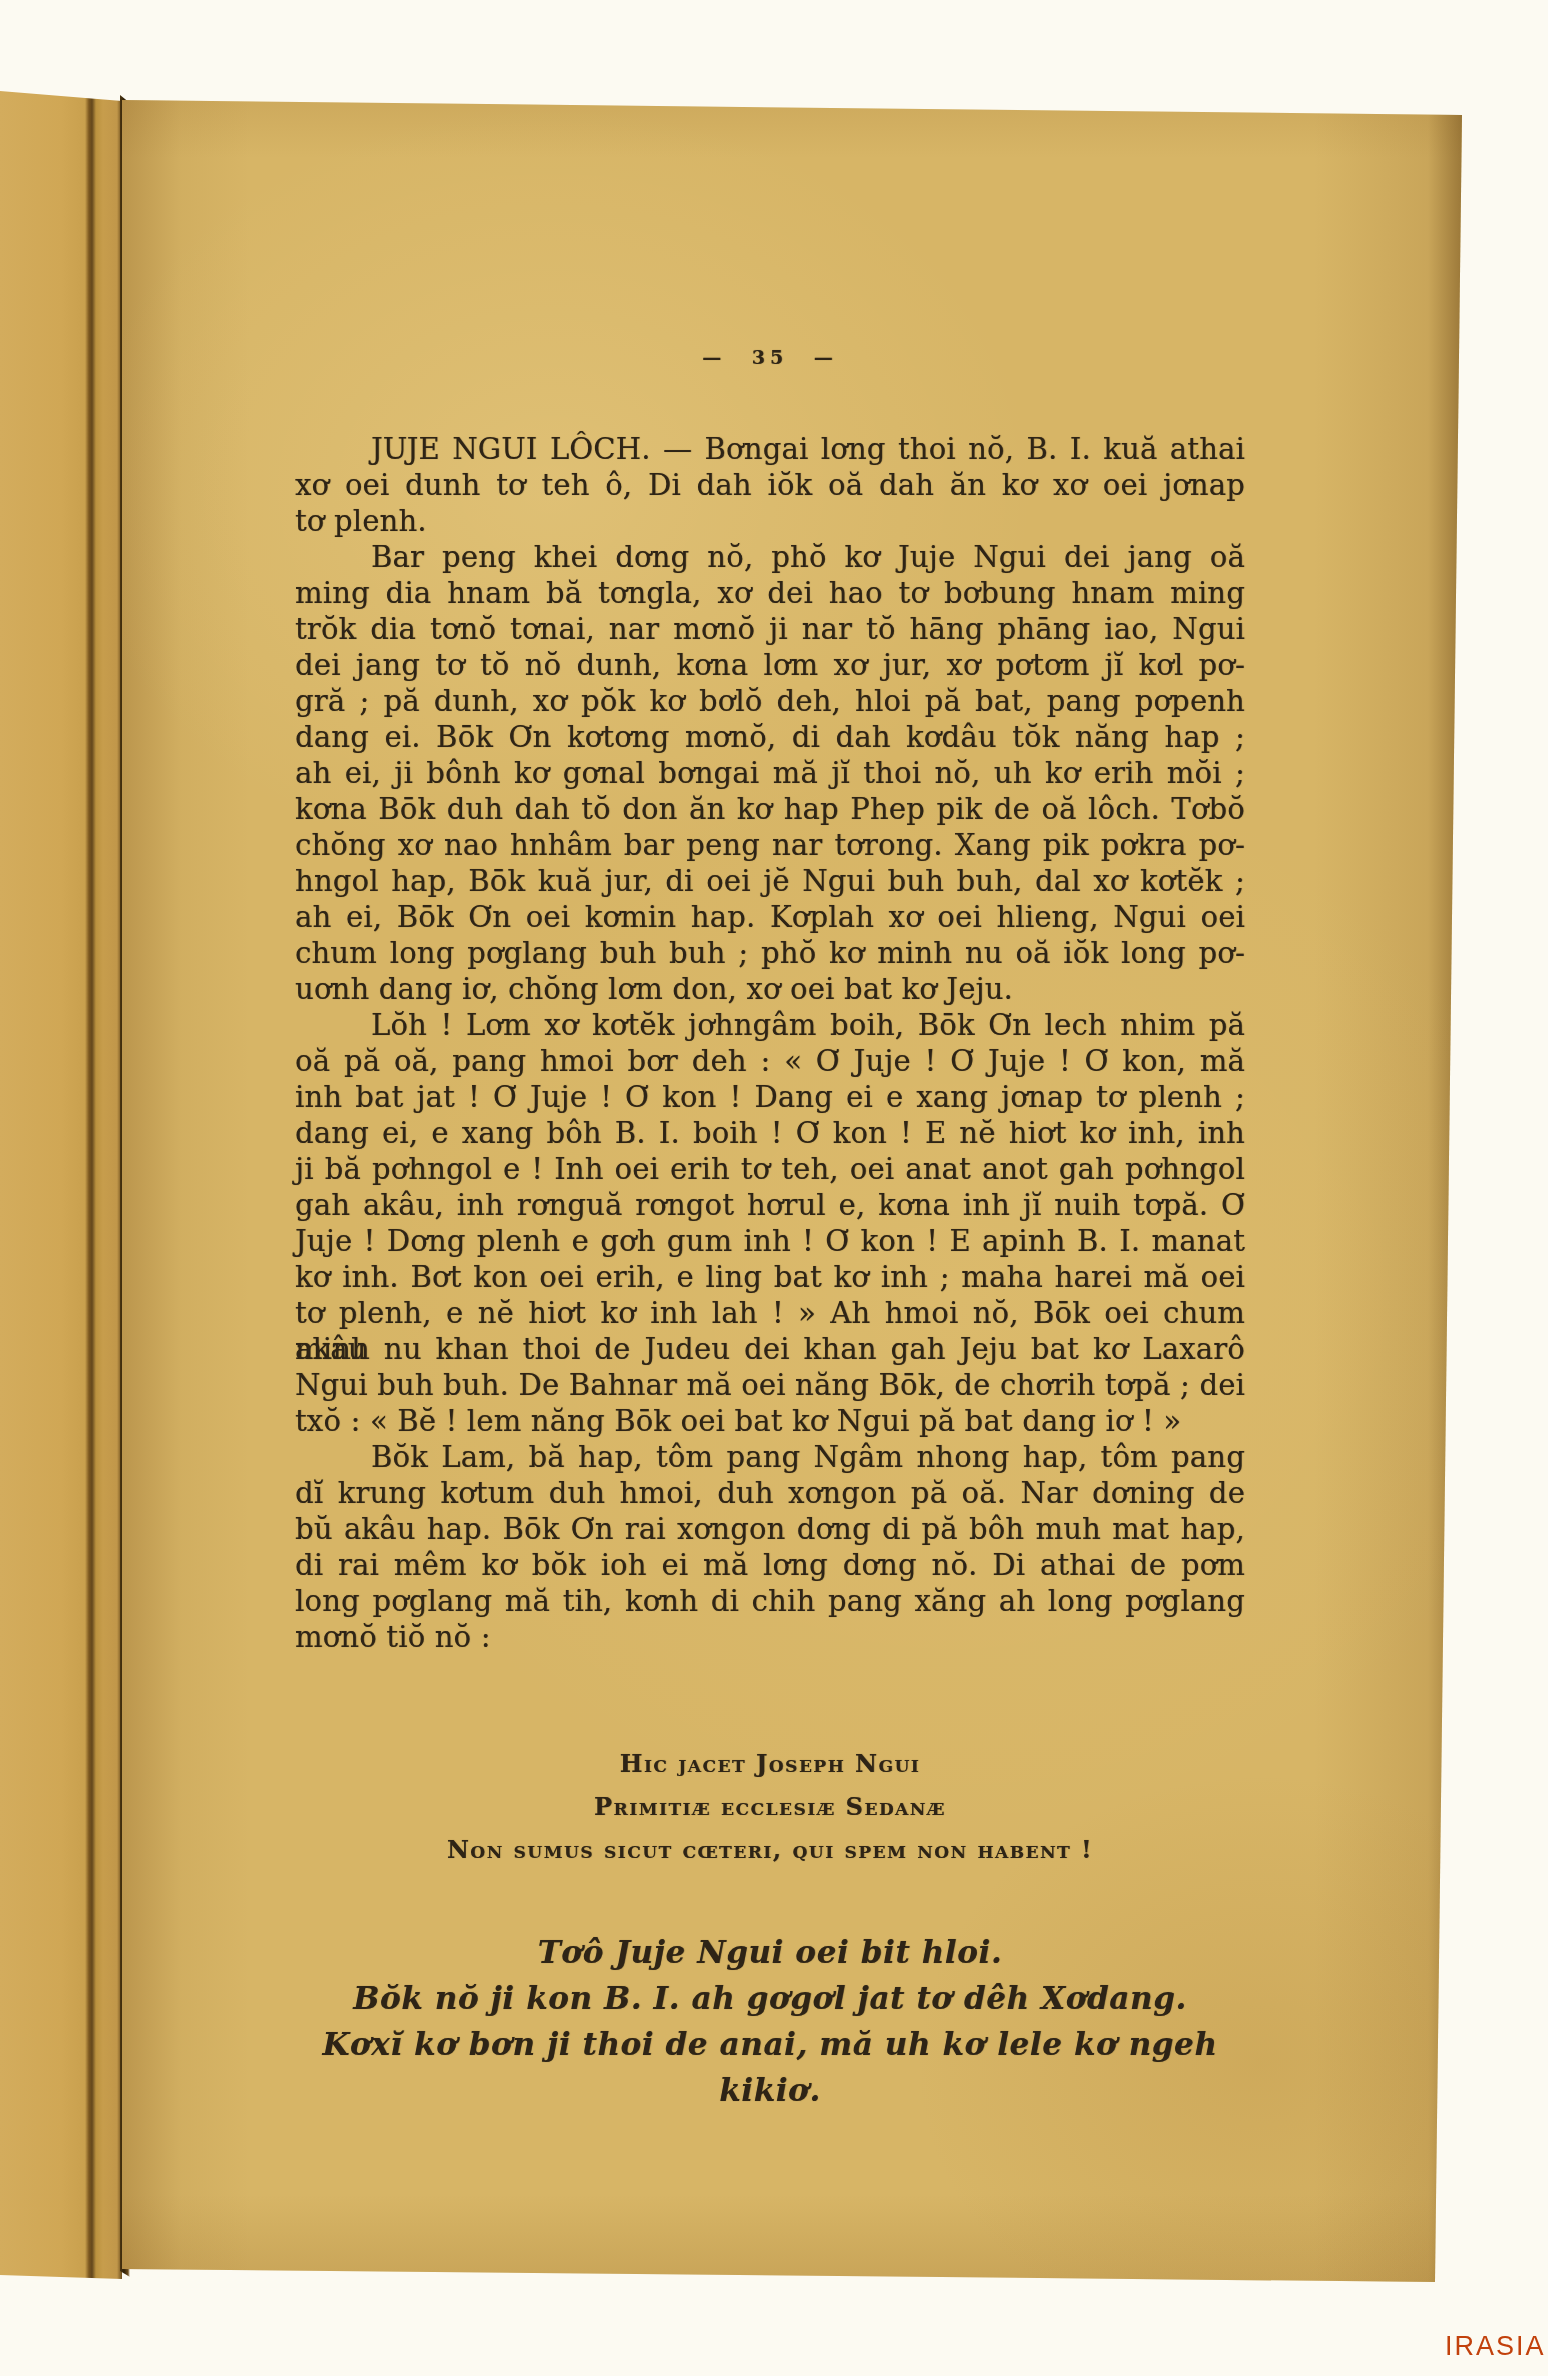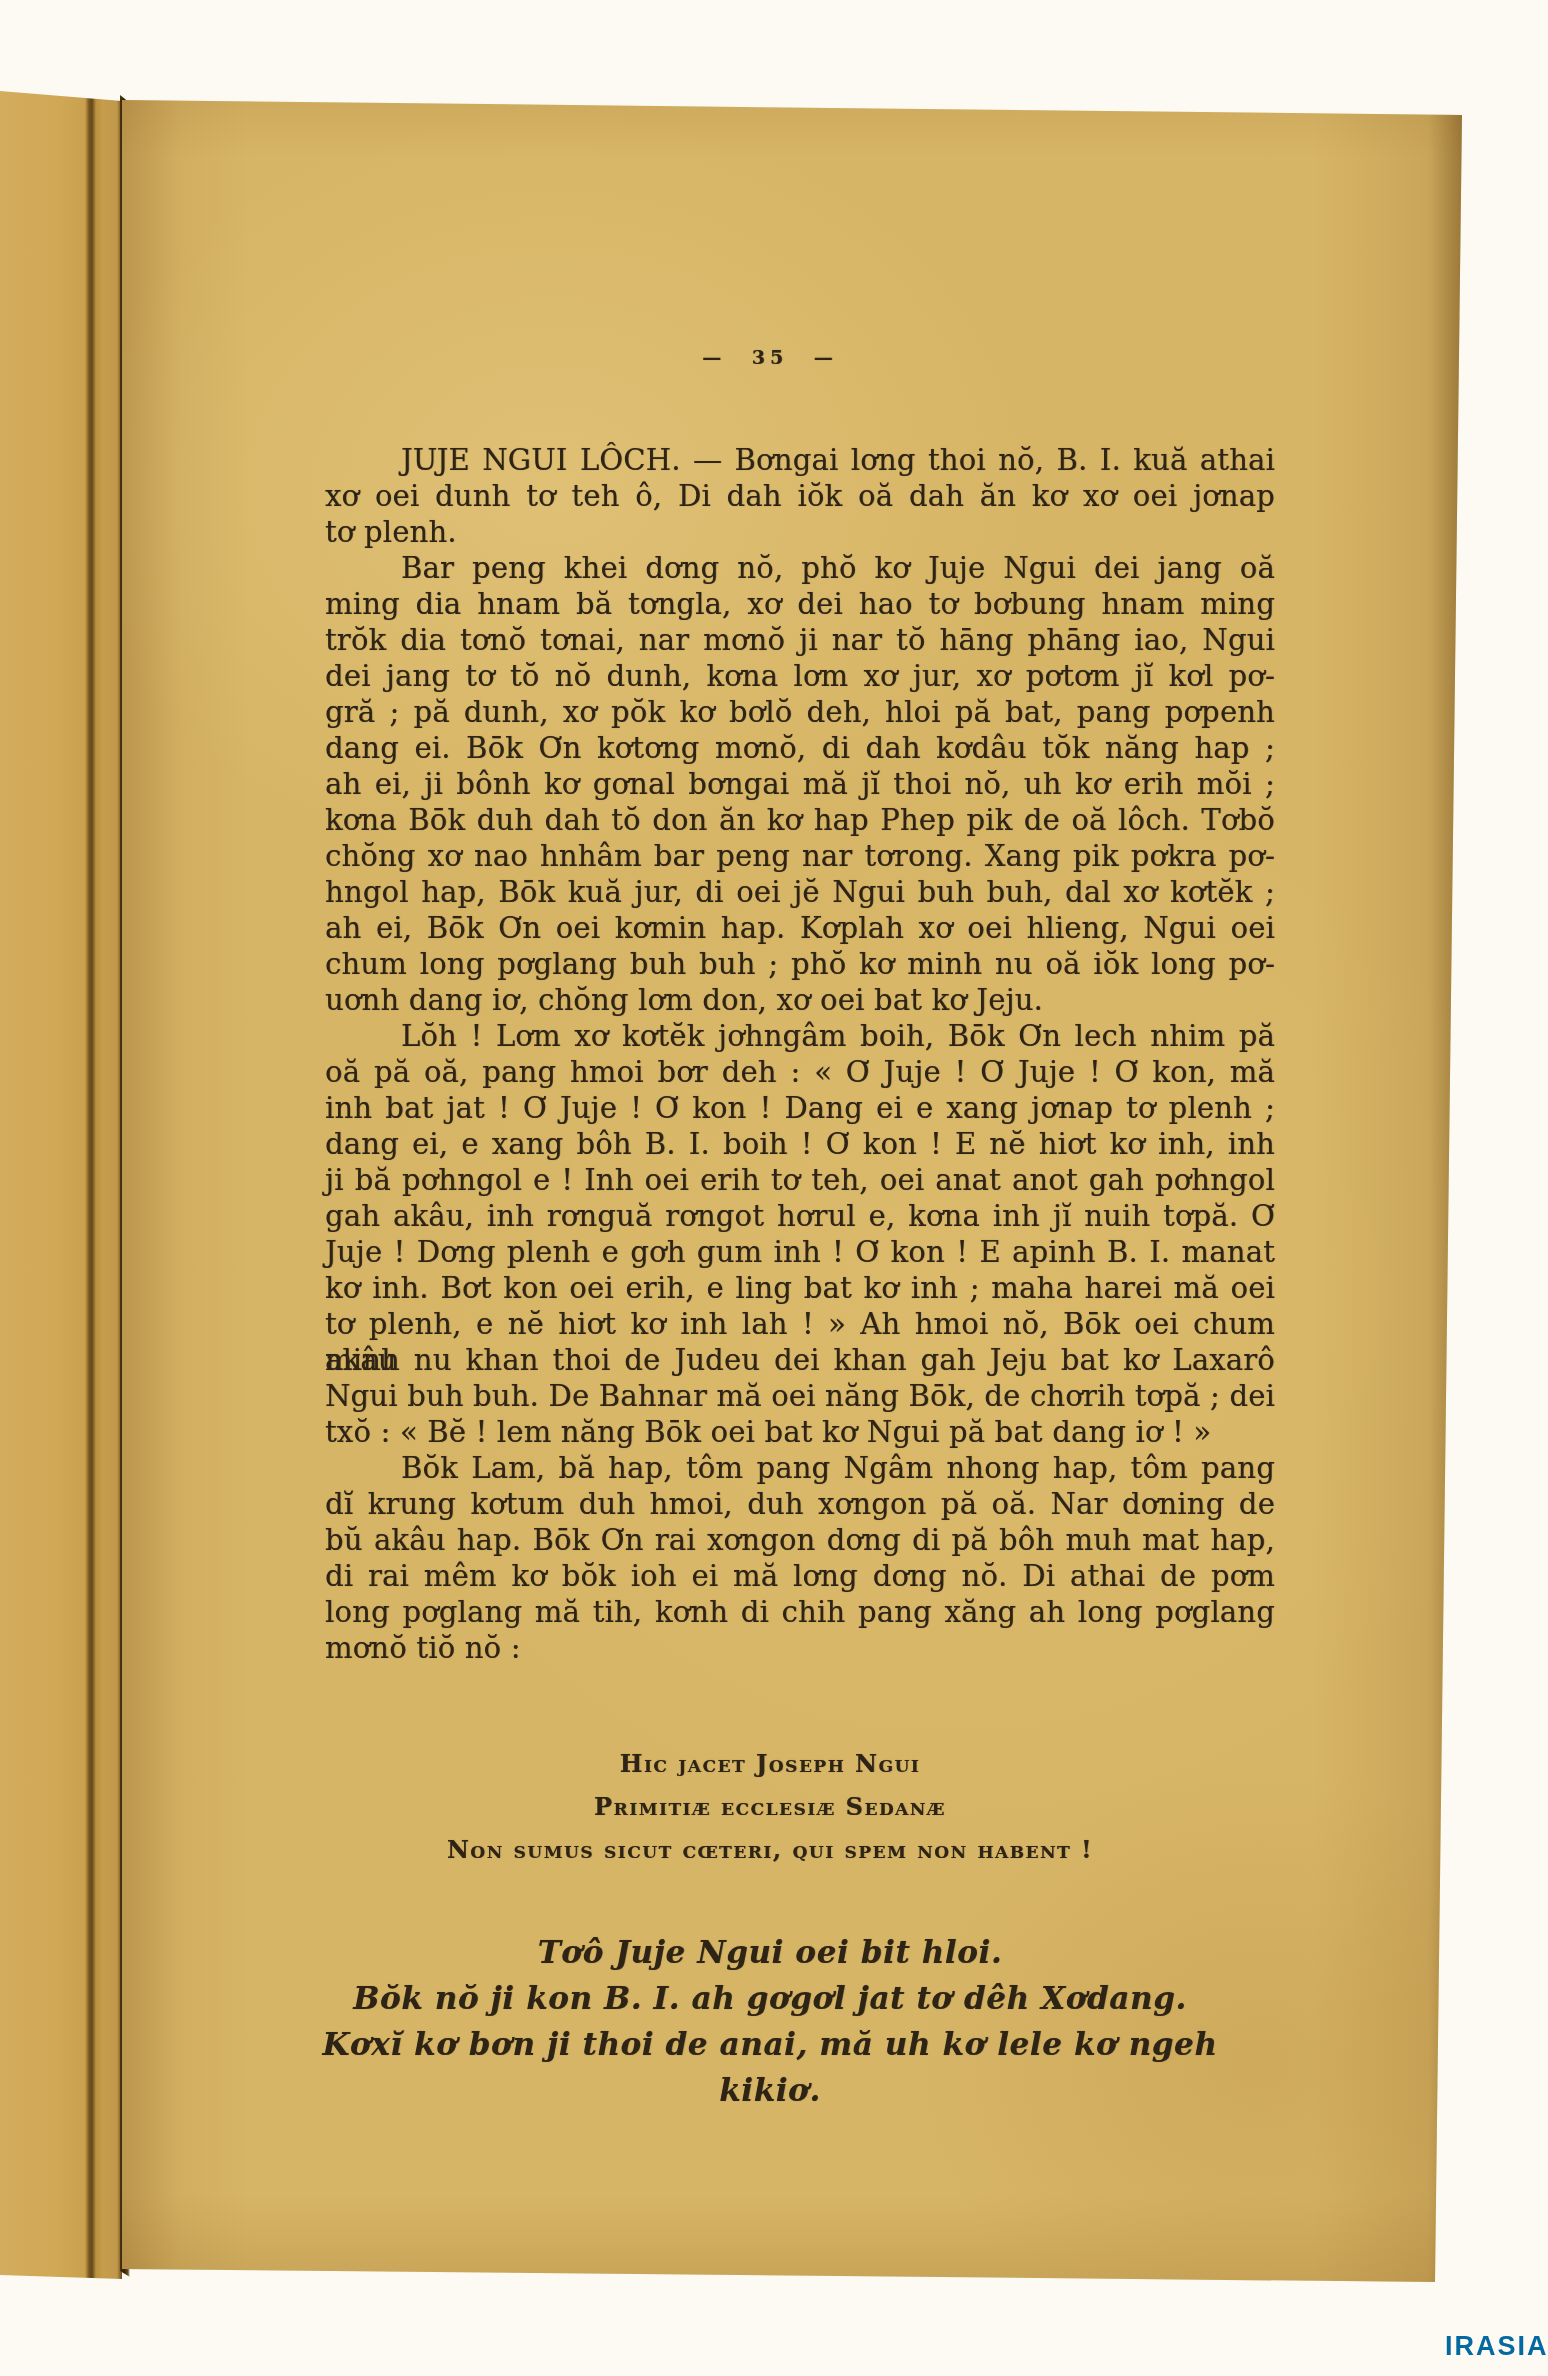--- a/index.html
+++ b/index.html
@@ -34,41 +34,41 @@
       linear-gradient(270deg, rgba(96,60,12,0.50) 0, rgba(128,84,24,0.16) 34px, rgba(128,84,24,0) 149px),
       linear-gradient(0deg, rgba(140,95,30,0.20) 0, rgba(140,95,30,0) 89px),
       linear-gradient(180deg, rgba(150,105,40,0.16) 0, rgba(150,105,40,0) 63px),
       #d7b566;
   }
   .ink{color:#2e2416;text-shadow:0.4px 0.4px 0.8px rgba(42,32,16,0.55);}
   .pageno{
     position:absolute;left:173px;top:251px;width:950px;text-align:center;
     font-size:19px;letter-spacing:5px;word-spacing:14px;font-weight:bold;
   }
-  .textblock{position:absolute;left:173px;top:347px;width:950px;font-size:29px;margin-left:30px;}
+  .textblock{position:absolute;left:173px;top:336px;width:950px;font-size:29px;}
   .bl{
     height:36px;line-height:36px;letter-spacing:0.2px;
     text-align:justify;text-align-last:justify;white-space:normal;
   }
   .bl.ind{padding-left:76px;}
   .bl.end{text-align-last:left;}
   .latin{position:absolute;left:173px;top:1647px;width:950px;text-align:center;}
   .latin .ll{
     height:43px;line-height:43px;font-variant:small-caps;font-weight:bold;
     font-size:24px;letter-spacing:1.5px;
   }
   .verse{position:absolute;left:173px;top:1834px;width:950px;text-align:center;}
   .verse .vl{
     height:46px;line-height:46px;font-style:italic;font-weight:bold;
     font-size:31px;letter-spacing:0.6px;
   }
   .watermark{
     position:absolute;left:1445px;top:2331px;
     font-family:"Liberation Sans","DejaVu Sans",sans-serif;
-    font-size:27px;color:#0369a1;letter-spacing:2px;font-weight:bold;
+    font-size:27px;color:#c2410c;letter-spacing:2px;
   }
 </style>
 </head>
 <body>
 
 <div class="canvas">
   <div class="left-strip"></div>
   <div class="gutter"></div>
 
   <div class="page">

